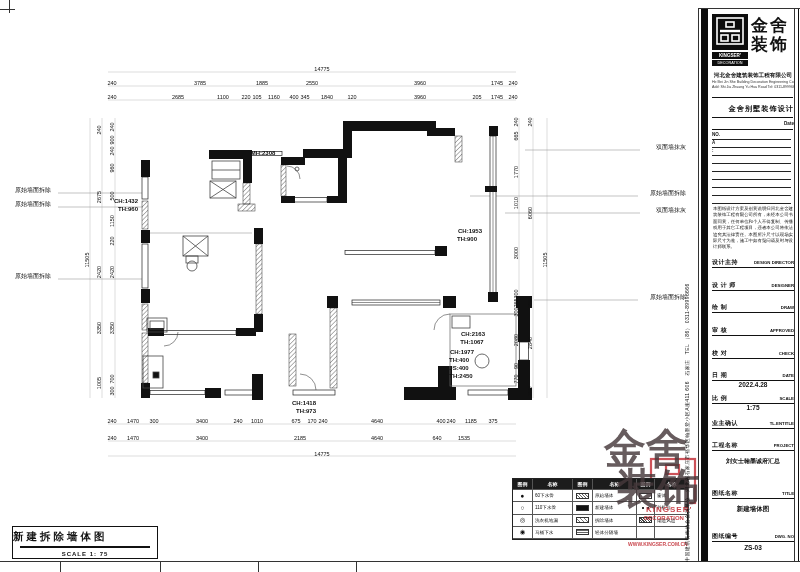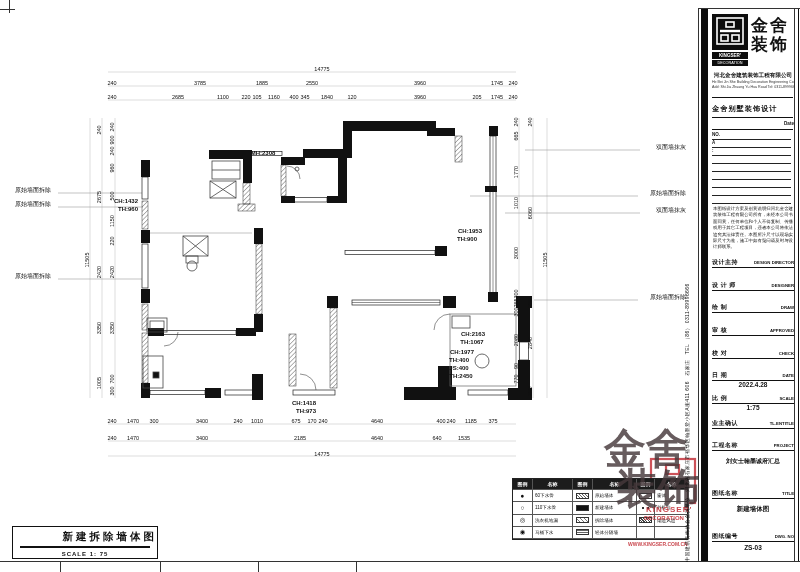--- a/index.html
+++ b/index.html
@@ -5,21 +5,21 @@
   html,body{margin:0;padding:0;background:#fff;}
   .sheet{position:relative;width:800px;height:572px;background:#fff;overflow:hidden;
          font-family:"Liberation Sans","DejaVu Sans",sans-serif;color:#111;}
   svg{position:absolute;left:0;top:0;}
   
   .pt{position:absolute;white-space:nowrap;color:#111;line-height:1;}
   
   .hline,.vline{position:absolute;background:#333;}
   
   .stbox{position:absolute;left:12px;top:526px;width:146px;height:33px;border:1.3px solid #111;box-sizing:border-box;}
-  .stbox .t{display:block;text-align:right;font-size:10.5px;font-weight:700;letter-spacing:3px;margin-top:3px;}
+  .stbox .t{display:block;text-align:left;font-size:10.5px;font-weight:700;letter-spacing:3px;margin-top:3px;}
   .stbox .bar{position:absolute;left:7px;right:7px;top:19px;height:1.6px;background:#111;}
   .stbox .s{position:absolute;left:0;right:0;bottom:1px;text-align:center;font-size:6px;font-weight:700;letter-spacing:1px;}
   
   .legend{position:absolute;left:512px;top:478px;width:176px;height:62px;display:grid;
           grid-template-columns:20px 40px 20px 44px 18px 34px;grid-template-rows:11px 1fr 1fr 1fr 1fr;
           border:1px solid #222;background:#fff;box-sizing:border-box;}
   .legend>div{border-right:0.6px solid #555;border-bottom:0.6px solid #555;display:flex;align-items:center;justify-content:center;overflow:hidden;}
   .legend .hd{background:#1c1c1c;color:#fff;font-size:5px;font-weight:700;}
   .legend .nm{font-size:4.6px;justify-content:flex-start;padding-left:2px;}
   .legend .sy{font-size:6.5px;}
@@ -386,21 +386,21 @@
     <div class="abs" style="left:41px;top:14px;font-size:17px;font-weight:700;letter-spacing:2px;">金舍</div>
     <div class="abs" style="left:41px;top:33px;font-size:17px;font-weight:700;letter-spacing:2px;">装饰</div>
     <div class="abs" style="left:2px;top:52px;width:36px;height:7px;background:#0d0d0d;color:#fff;font-size:4.6px;font-weight:700;text-align:center;line-height:7px;">KINGSER'</div>
     <div class="abs" style="left:2px;top:60px;width:36px;height:6px;background:#0d0d0d;color:#fff;font-size:3.8px;text-align:center;line-height:6px;">DECORATION</div>
 
     <div class="abs" style="left:2px;top:72px;width:82px;font-size:5.6px;font-weight:700;text-align:center;white-space:nowrap;overflow:hidden;">河北金舍建筑装饰工程有限公司</div>
     <div class="abs" style="left:2px;top:80px;width:82px;font-size:3.6px;color:#333;text-align:center;white-space:nowrap;overflow:hidden;">He Bei Jin She Building Decoration Engineering Co., Ltd.</div>
     <div class="abs" style="left:2px;top:85px;width:82px;font-size:3.6px;color:#333;text-align:center;white-space:nowrap;overflow:hidden;">Add: Shi Jia Zhuang Yu Hua Road  Tel: 0311-89996666</div>
     <div class="tbline" style="top:97px;"></div>
 
-    <div class="abs" style="left:2px;top:104px;width:82px;font-size:7.2px;font-weight:700;text-align:left;letter-spacing:1px;white-space:nowrap;">金舍别墅装饰设计</div>
+    <div class="abs" style="left:2px;top:104px;width:82px;font-size:7.2px;font-weight:700;text-align:right;letter-spacing:1px;white-space:nowrap;">金舍别墅装饰设计</div>
     <div class="tbline" style="top:117px;"></div>
 
     <div class="abs" style="left:2px;top:121px;width:82px;font-size:4.6px;font-weight:700;text-align:right;">Date</div>
     <div class="tbline" style="top:129px;"></div>
 
     <div class="rule" style="top:132px;"><span>NO.</span></div>
     <div class="rule" style="top:140px;"><span>A</span></div>
     <div class="rule" style="top:148px;"><span>:</span></div>
     <div class="rule" style="top:156px;"></div>
       <div class="rule" style="top:164px;"></div>

